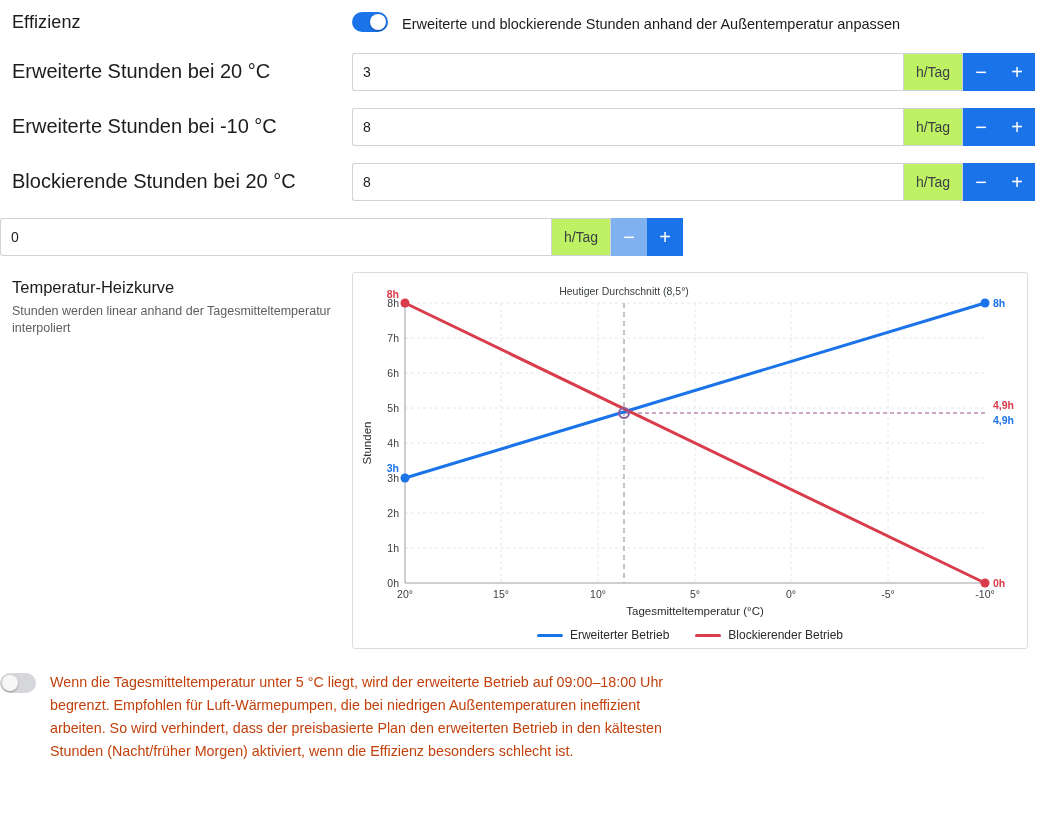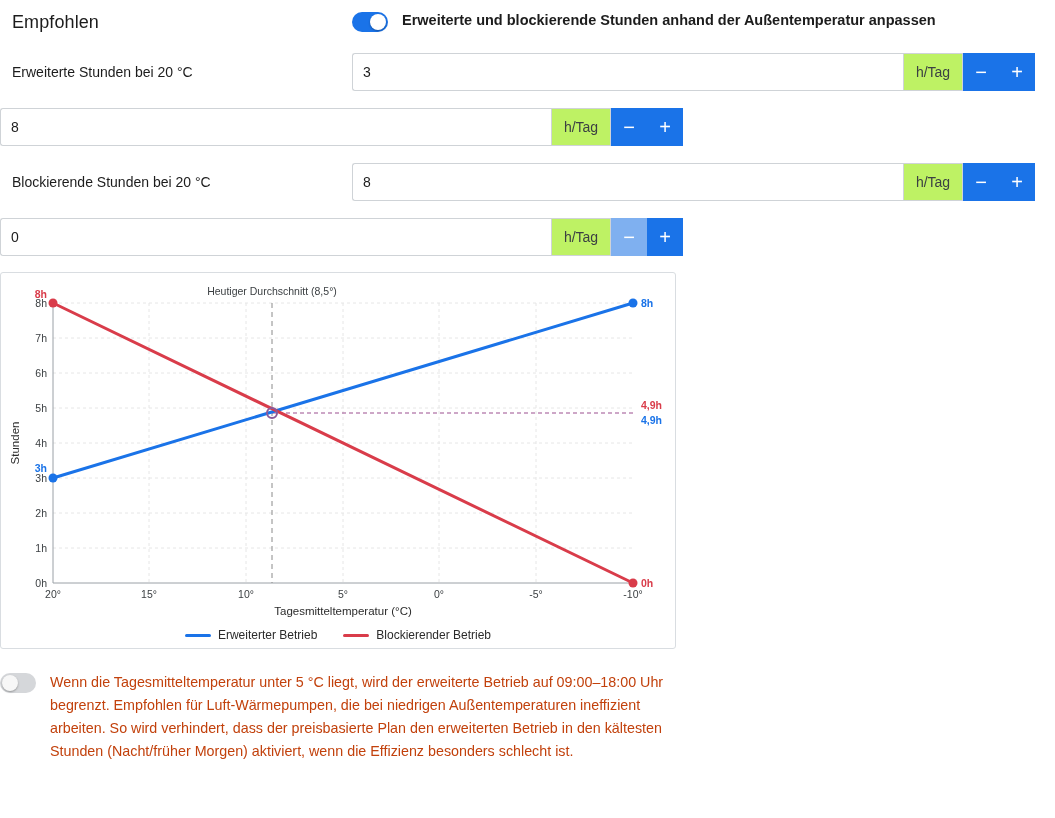--- a/index.html
+++ b/index.html
@@ -40,22 +40,21 @@
     height: 44px;
     align-items: center;
   }
   .page-title {
     font-size: 18px;
     color: #1c1c1c;
     letter-spacing: .1px;
   }
   .toggle-line {
     display: flex;
-    align-items: flex-start;
-    font-weight: bold;
+    align-items: flex-end;
   }
   .switch {
     width: 36px;
     height: 20px;
     border-radius: 10px;
     background: #1a73e8;
     position: relative;
     flex: 0 0 36px;
     cursor: pointer;
   }
@@ -81,21 +80,21 @@
     font-size: 14.5px;
     color: #1c1c1c;
   }
 
   
   .num-row {
     height: 55px;
     align-items: center;
   }
   .num-row .label-col {
-    font-size: 14px;
+    font-size: 20px;
     color: #1c1c1c;
   }
   .input-group {
     display: flex;
     align-items: stretch;
     height: 38px;
     width: 683px;
   }
   .text-input {
     flex: 1 1 auto;
@@ -197,21 +196,21 @@
   .bottom-flex { display: flex; align-items: flex-start; }
   .bottom-flex .switch { margin-top: 2px; }
 </style>
 </head>
 <body>
 
 <div class="page">
 
   <div class="row header-row">
     <div class="label-col">
-      <div class="page-title">Empfohlen</div>
+      <div class="page-title">Effizienz</div>
     </div>
     <div class="field-col">
       <div class="toggle-line">
         <div class="switch">
           <div class="knob"></div>
         </div>
         <div class="toggle-text">Erweiterte und blockierende Stunden anhand der Außentemperatur anpassen</div>
       </div>
     </div>
   </div>
@@ -222,20 +221,21 @@
       <div class="input-group">
         <input class="text-input" type="text" value="3" style="">
         <div class="unit">h/Tag</div>
         <div class="step-btn minus">−</div>
         <div class="step-btn plus">+</div>
       </div>
     </div>
   </div>
 
   <div class="row num-row">
+    <div class="label-col">Erweiterte Stunden bei -10 °C</div>
     <div class="field-col">
       <div class="input-group">
         <input class="text-input" type="text" value="8" style="">
         <div class="unit">h/Tag</div>
         <div class="step-btn minus">−</div>
         <div class="step-btn plus">+</div>
       </div>
     </div>
   </div>
 
@@ -256,20 +256,24 @@
       <div class="input-group">
         <input class="text-input" type="text" value="0" style="">
         <div class="unit">h/Tag</div>
         <div class="step-btn minus disabled">−</div>
         <div class="step-btn plus">+</div>
       </div>
     </div>
   </div>
 
   <div class="row chart-row">
+    <div class="label-col">
+      <div class="chart-label-title">Temperatur-Heizkurve</div>
+      <div class="chart-label-sub">Stunden werden linear anhand der Tagesmitteltemperatur interpoliert</div>
+    </div>
     <div class="field-col">
       <div class="chart-box">
         <svg width="676" height="377" viewBox="0 0 676 377">
 
           <g stroke="#e6e6e6" stroke-dasharray="3,3" stroke-width="1">
             <line x1="52" y1="30" x2="632" y2="30"></line>
             <line x1="52" y1="65" x2="632" y2="65"></line>
             <line x1="52" y1="100" x2="632" y2="100"></line>
             <line x1="52" y1="135" x2="632" y2="135"></line>
             <line x1="52" y1="170" x2="632" y2="170"></line>

